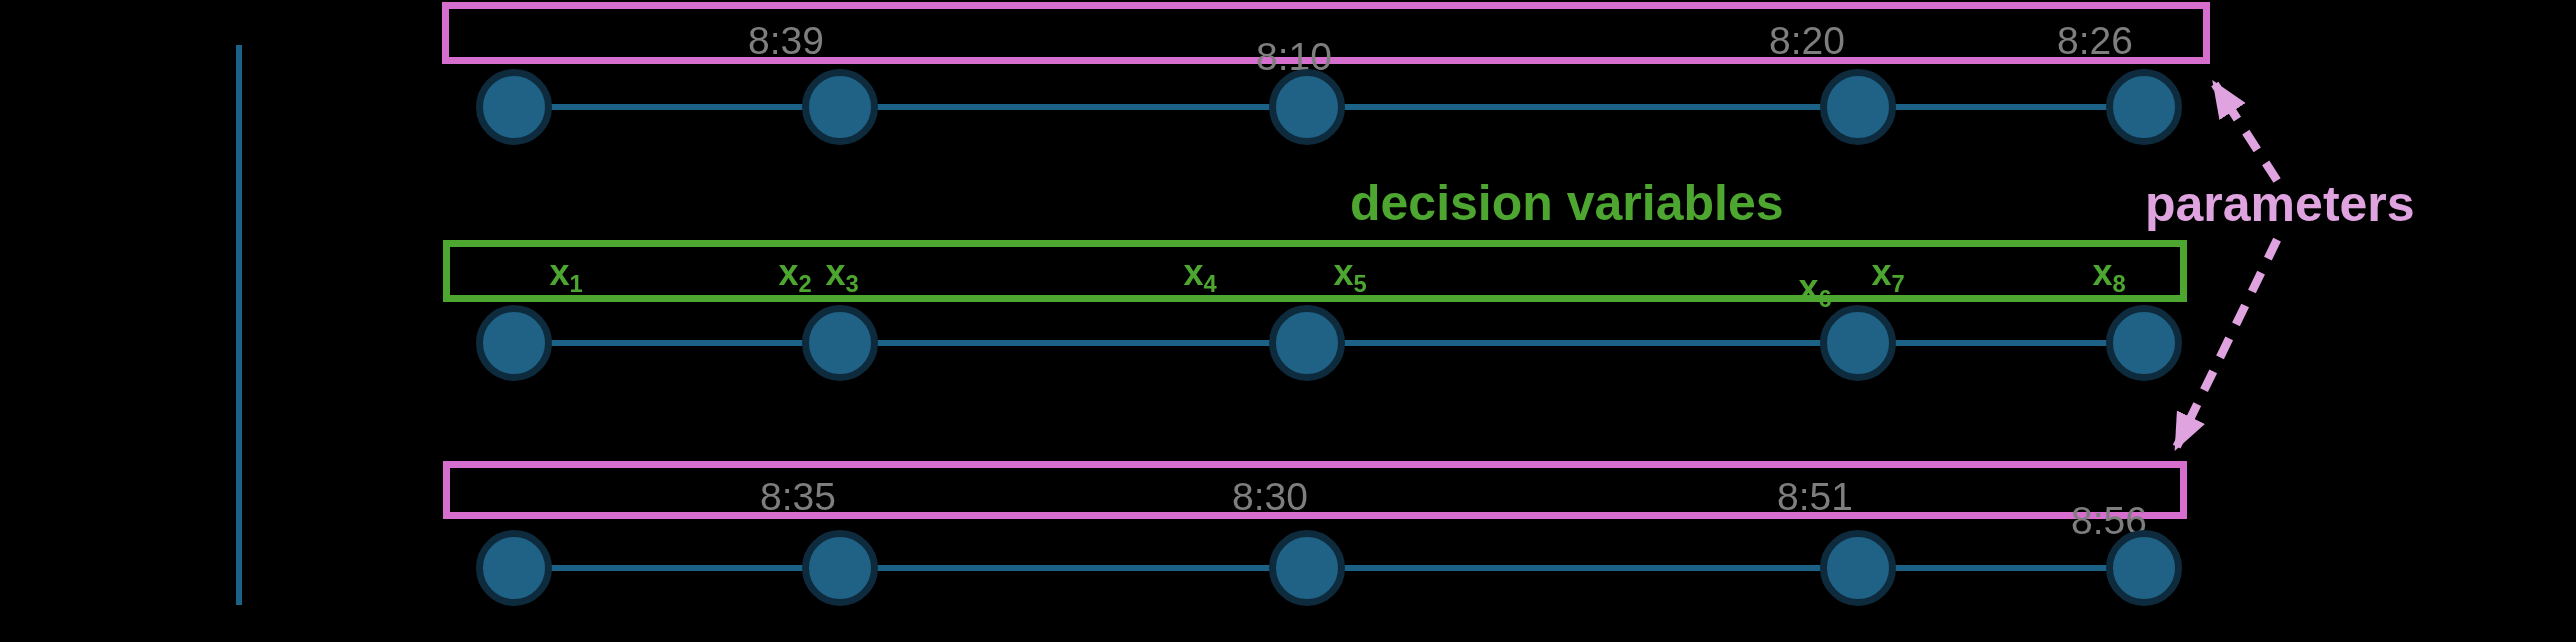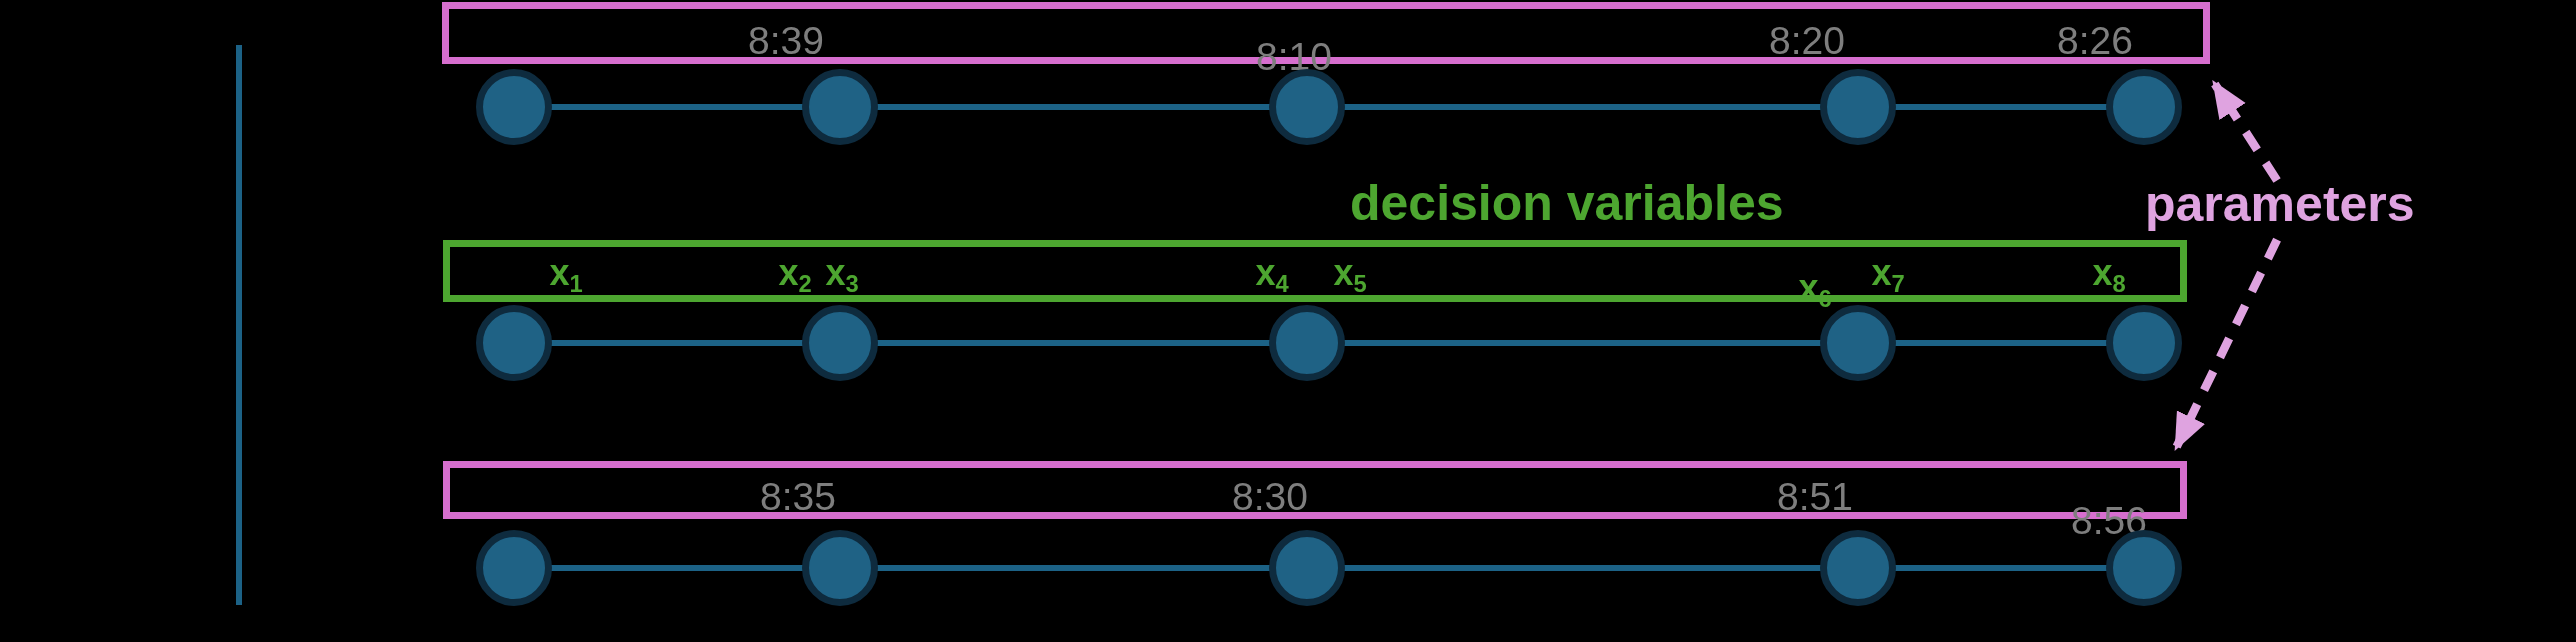--- a/index.html
+++ b/index.html
@@ -93,21 +93,21 @@
 <div class="abs node" style="left:2106px;top:69px;"></div>
 
 <div class="abs caption caption-decision" style="left:1350px;top:178px;">decision variables</div>
 <div class="abs caption caption-parameters" style="left:2112px;top:179px;margin-left:33px;">parameters</div>
 
 <div class="abs gbox" style="left:443px;top:240px;width:1744px;height:62px;"></div>
 
 <div class="abs var-label" style="left:558px;top:255px;margin-left:8px;"><span>x</span><span class="var-sub">1</span></div>
 <div class="abs var-label" style="left:795px;top:255px;"><span>x</span><span class="var-sub">2</span></div>
 <div class="abs var-label" style="left:842px;top:255px;"><span>x</span><span class="var-sub">3</span></div>
-<div class="abs var-label" style="left:1272px;top:255px;"><span>x</span><span class="var-sub">4</span></div>
+<div class="abs var-label" style="left:1200px;top:255px;"><span>x</span><span class="var-sub">4</span></div>
 <div class="abs var-label" style="left:1350px;top:255px;"><span>x</span><span class="var-sub">5</span></div>
 <div class="abs var-label" style="left:1815px;top:270px;"><span>x</span><span class="var-sub">6</span></div>
 <div class="abs var-label" style="left:1888px;top:255px;"><span>x</span><span class="var-sub">7</span></div>
 <div class="abs var-label" style="left:2109px;top:255px;"><span>x</span><span class="var-sub">8</span></div>
 
 <div class="abs connector" style="top:340px;"></div>
 <div class="abs node" style="left:476px;top:305px;"></div>
 <div class="abs node" style="left:802px;top:305px;"></div>
 <div class="abs node" style="left:1269px;top:305px;"></div>
 <div class="abs node" style="left:1820px;top:305px;"></div>

